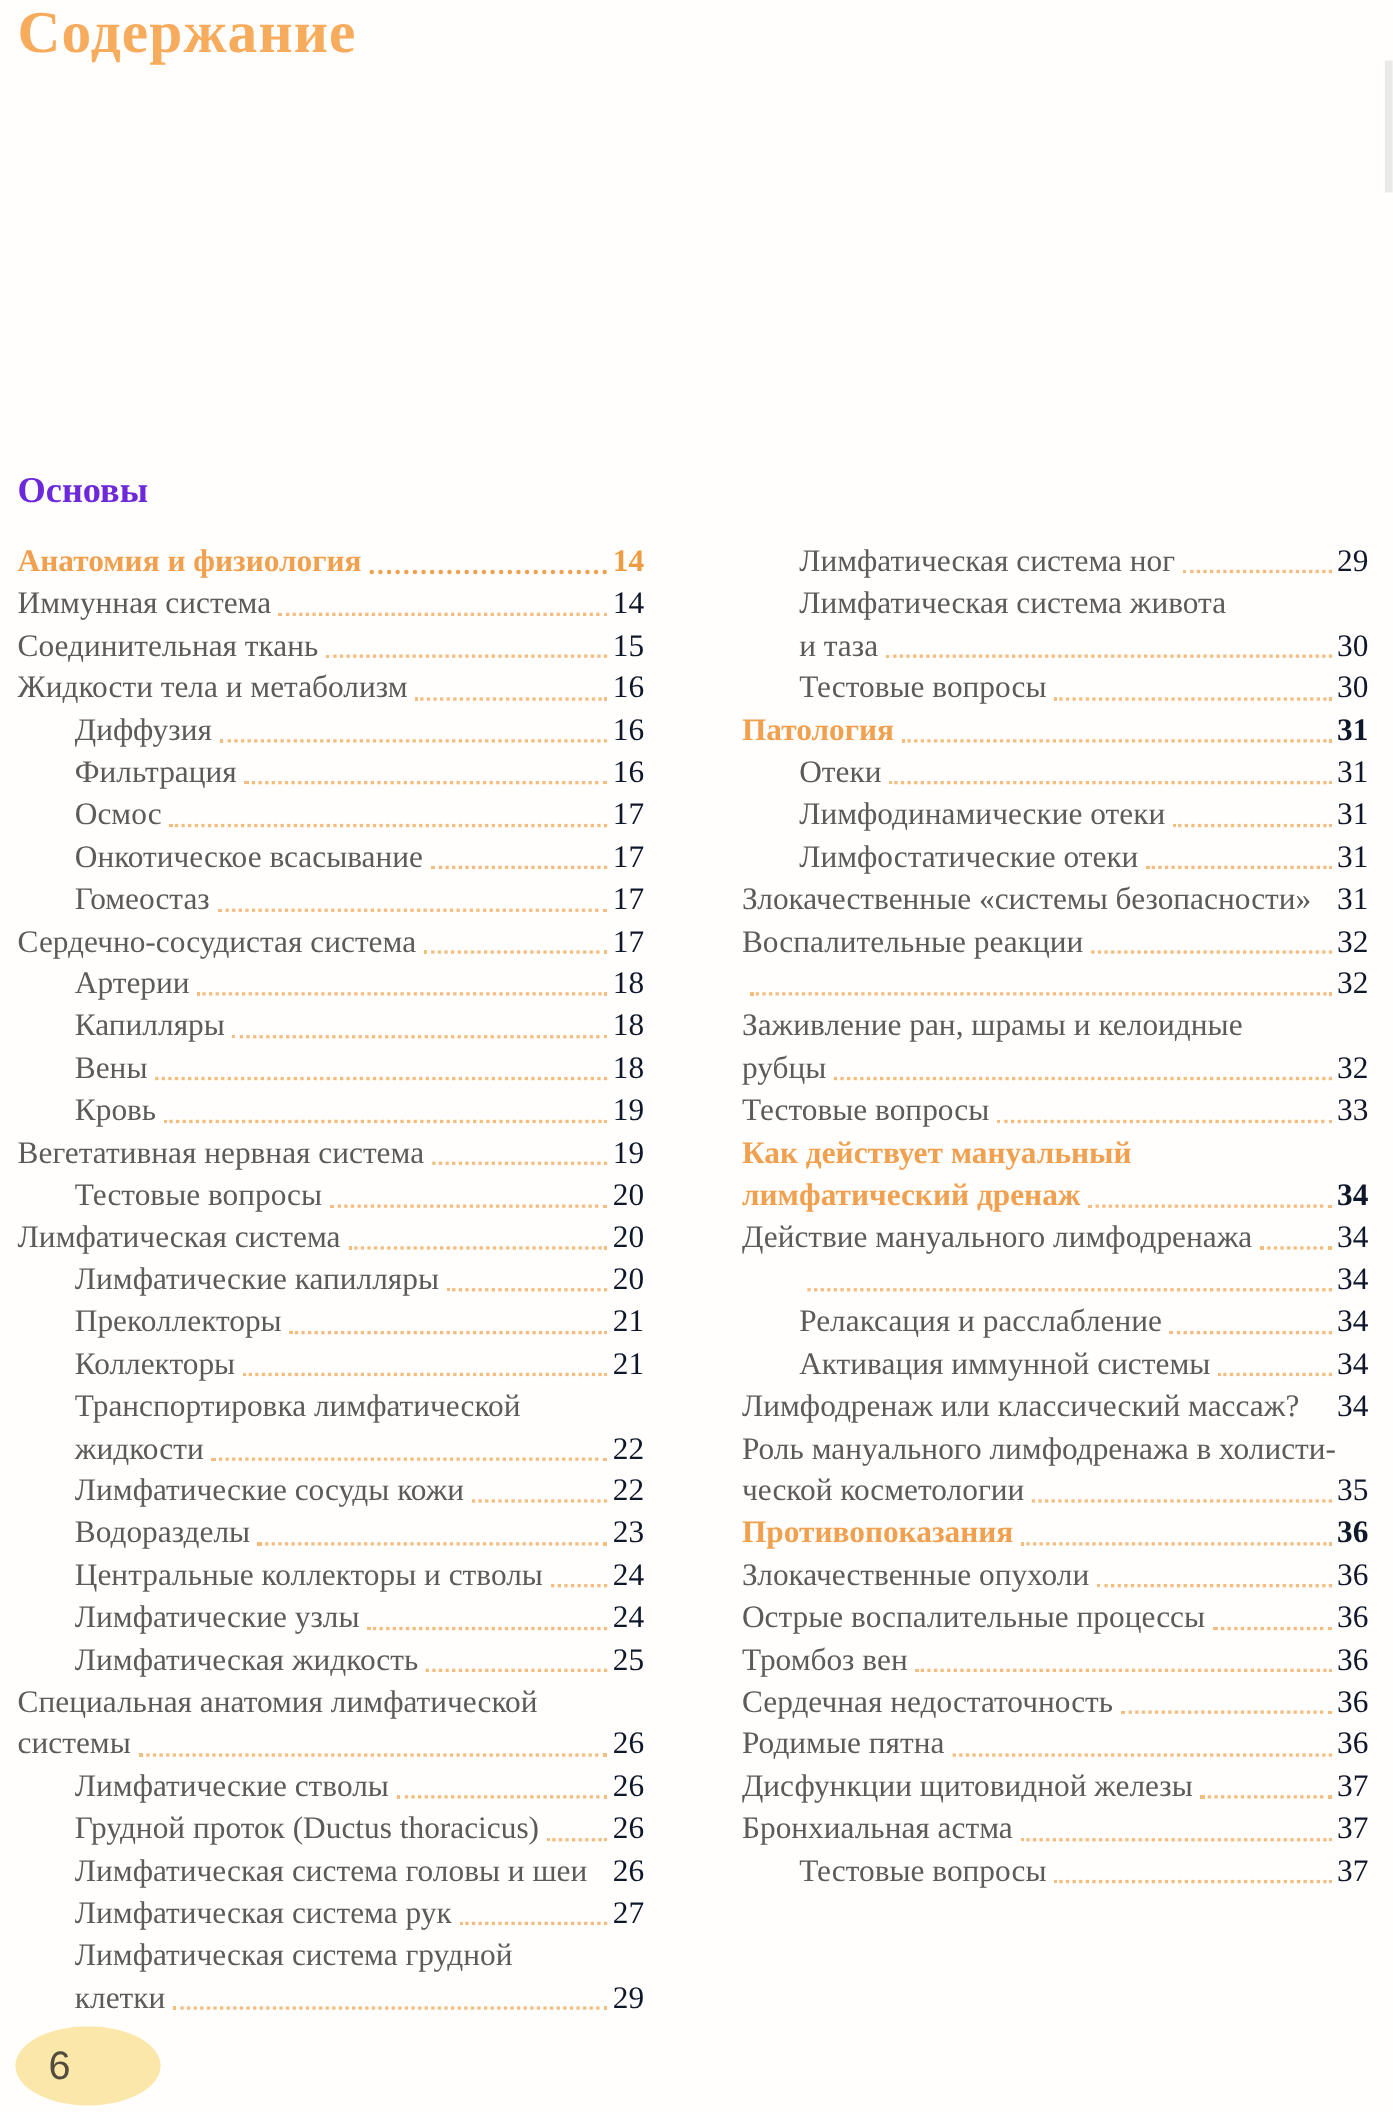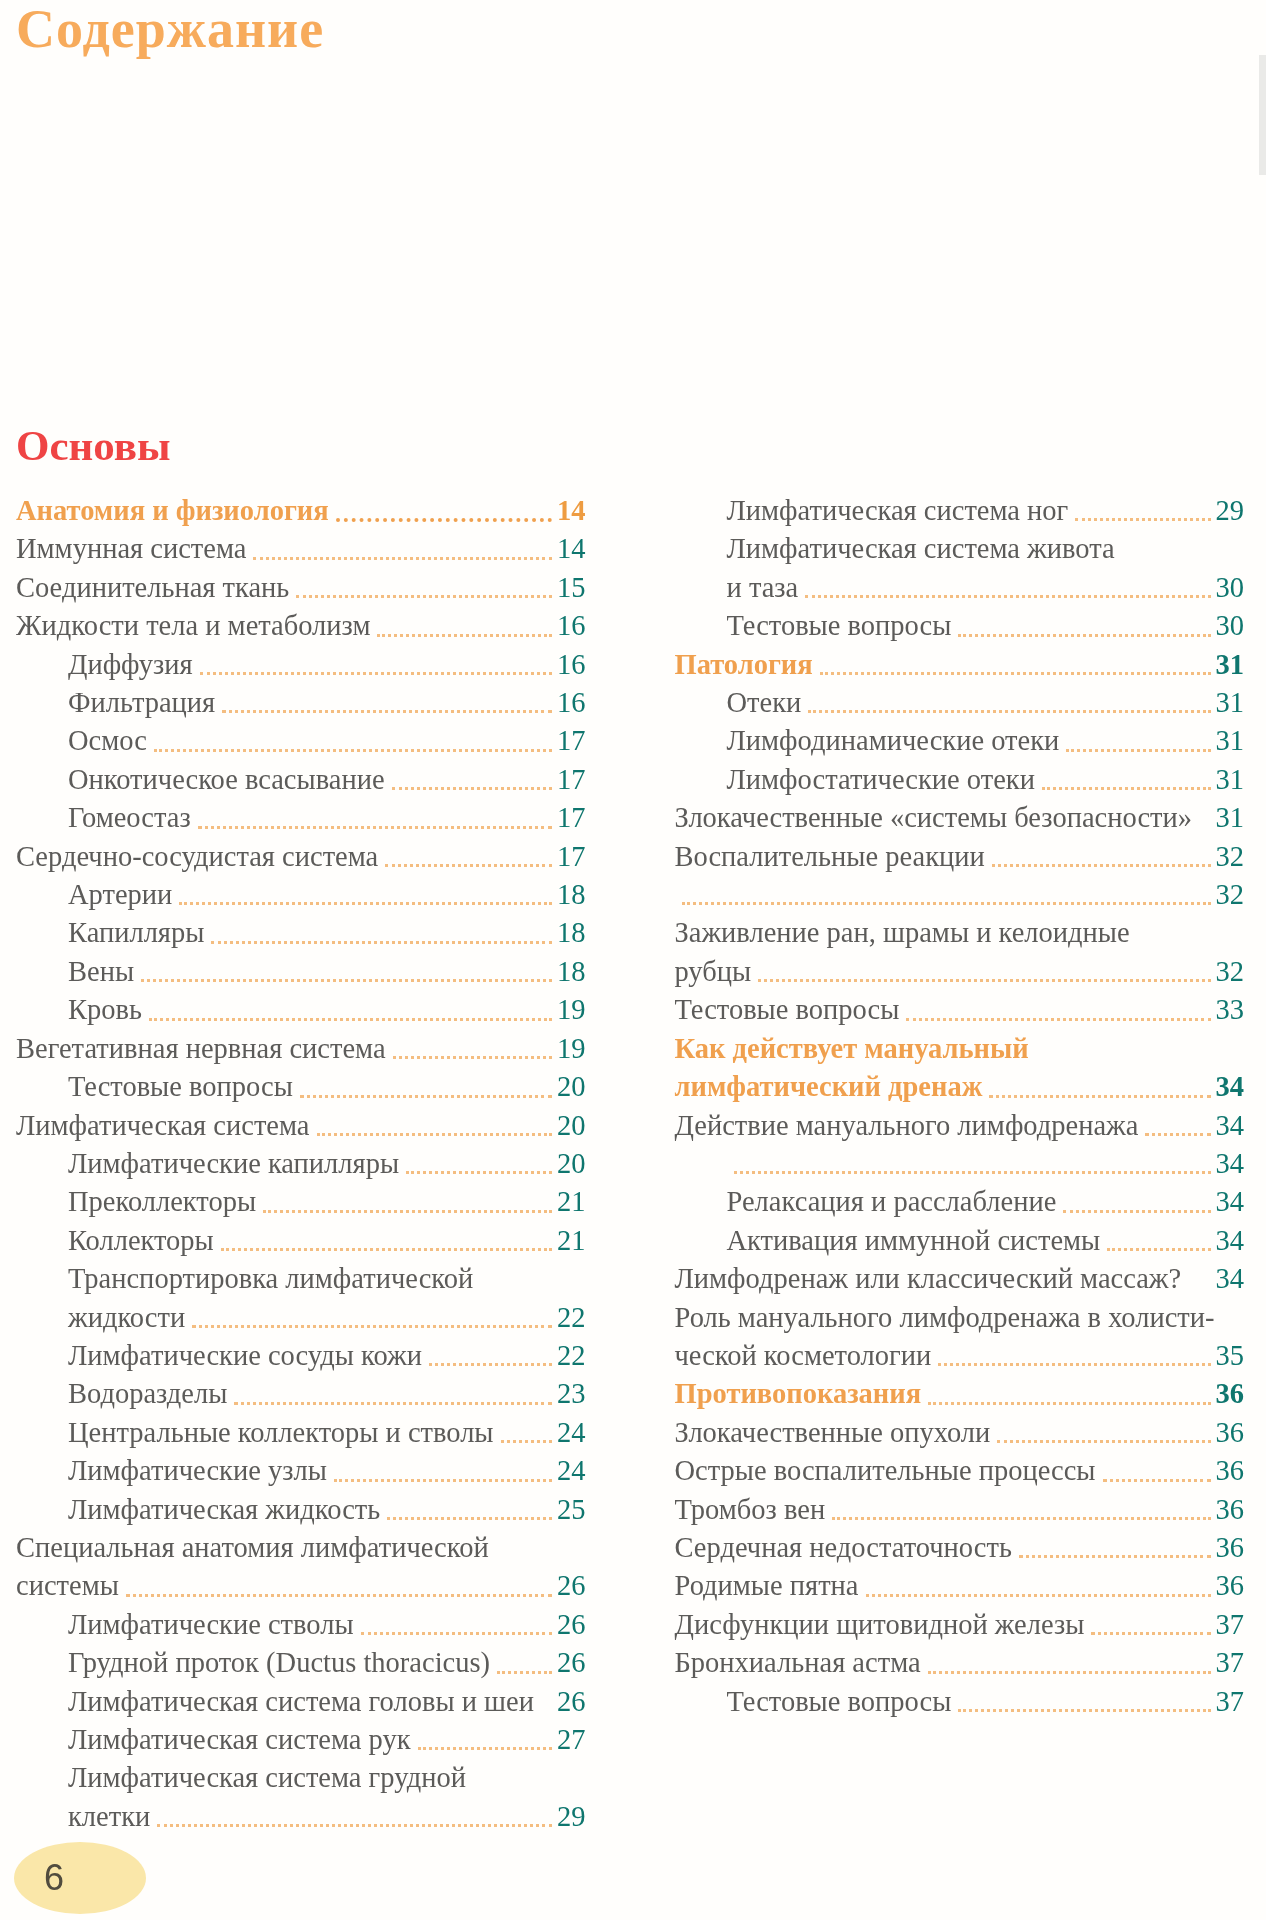--- a/index.html
+++ b/index.html
@@ -11,43 +11,43 @@
     overflow:hidden;
     color:#5c5b59;
   }
   .page-title {
     position:absolute; left:16px; top:-8px;
     font-size:54px; line-height:74px; font-weight:bold;
     color:#f7ab5c; letter-spacing:1px;
   }
   .section-heading {
     position:absolute; left:16px; top:412px;
-    font-size:43px; line-height:68px; font-weight:bold;
-    color:#ef4444;
+    font-size:33px; line-height:68px; font-weight:bold;
+    color:#6d28d9;
   }
   .toc {
     position:absolute; left:16px; top:492px; width:1228px;
     display:flex; gap:89px;
   }
   .col { flex:1 1 0; min-width:0; }
   .row {
     display:flex; align-items:baseline;
     font-size:28.5px; line-height:38.4px;
     white-space:nowrap;
   }
   .row.indent { padding-left:52px; }
   .row .label { flex:0 0 auto; }
   .row .dots {
     flex:1 1 auto; min-width:6px;
     align-self:flex-end;
     margin:0 3px 9px 7px;
     border-bottom:3.5px dotted #f4bd80;
   }
   .row .spacer { flex:1 1 auto; min-width:4px; }
-  .row .pagenum { flex:0 0 auto; color:#0f766e; margin-left:2px; }
+  .row .pagenum { flex:0 0 auto; color:#0f172a; margin-left:2px; }
   .row.sec { color:#f0a04e; font-weight:bold; }
   .row.strong .dots { border-bottom:4.5px dotted #f0a14f; margin-bottom:8px; }
   .row.strong .pagenum { color:#ee9c41; font-weight:bold; }
   .footer-pill {
     position:absolute; left:14px; top:1842px;
     width:132px; height:72px;
     background:#fae7a9; border-radius:50%;
     display:flex; align-items:center;
   }
   .footer-pill .num {

